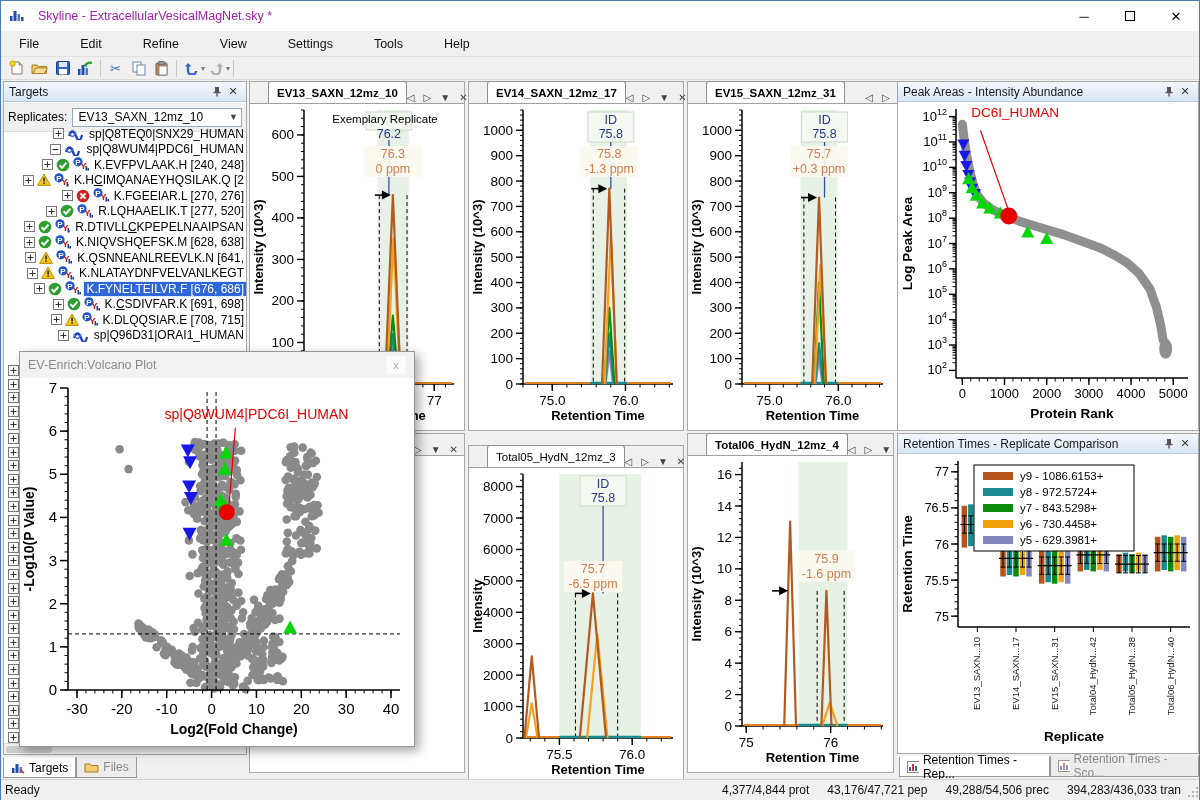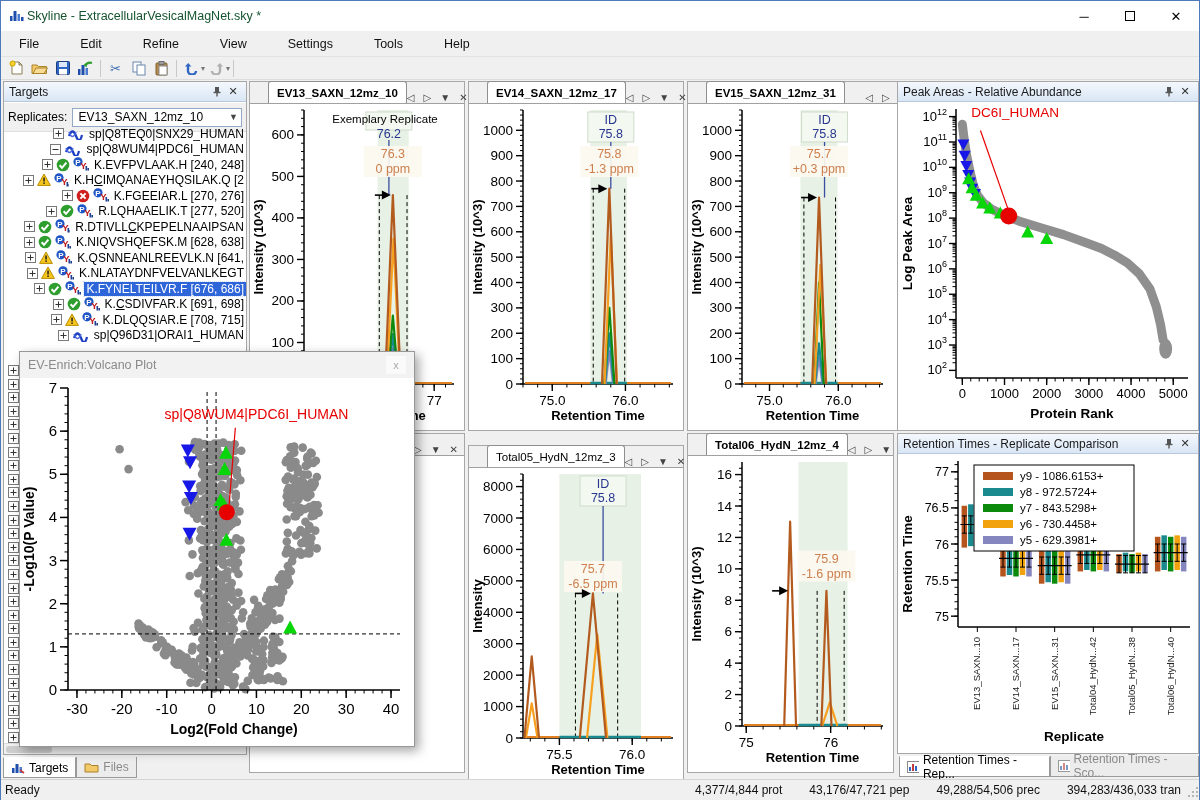--- a/index.html
+++ b/index.html
@@ -3,21 +3,21 @@
 <meta charset="utf-8">
 <style>
   * { margin:0; padding:0; box-sizing:border-box; }
   html,body { width:1200px; height:800px; overflow:hidden; }
   body { font-family:"Liberation Sans", sans-serif; font-size:12px; background:#e4e4e4; position:relative; }
   #win { position:absolute; inset:0; border:1px solid #4f7ab8; background:#f0f0f0; }
 
   
   .titlebar { position:absolute; left:0; top:0; width:1198px; height:30px; background:#ffffff; display:flex; align-items:center; }
   .titlebar .doc-icon { margin-left:8px; }
-  .titlebar .title { margin-left:2px; font-size:12.5px; color:#14532d;text-align:right; }
+  .titlebar .title { margin-left:13px; font-size:12.5px; color:#a21caf;text-align:right; }
   .winbtns { position:absolute; right:0; top:0; height:30px; display:flex; }
   .winbtn { width:46px; height:30px; display:flex; align-items:center; justify-content:center; font-size:13px; color:#000; }
 
   
   .menubar { position:absolute; left:0; top:30px; width:1198px; height:26px; background:#f0f0f0; display:flex; align-items:center; padding-left:8px; border-bottom:1px solid #e2e2e2;gap:21px;}
   .menu-item { padding:4px 10px; font-size:12.5px; color:#111; }
 
   
   .toolbar { position:absolute; left:0; top:56px; width:1198px; height:23px; background:#f0f0f0; display:flex; align-items:center; padding-left:4px; border-bottom:1px solid #dcdcdc; }
   .tbtn { width:23px; height:21px; display:flex; align-items:center; justify-content:center; }
@@ -59,21 +59,21 @@
 
   
   #volcano-win { position:absolute; left:18px; top:350px; width:396px; height:396px; background:#fff; border:1px solid #979797; box-shadow:4px 4px 10px rgba(0,0,0,.35); z-index:50; }
   #volcano-title { height:26px; background:#f2f2f2; display:flex; align-items:center; padding:0 8px; font-size:12.5px; color:#8a8a8a; }
   #volcano-close { margin-left:auto; width:20px; height:18px; display:flex; align-items:center; justify-content:center; color:#aaa; background:#fafafa; font-size:11px; }
   #volcano-plot { position:absolute; left:0; top:26px; width:394px; height:368px; }
 
   
   .statusbar { position:absolute; left:0; top:778px; width:1198px; height:21px; background:#f0f0f0; border-top:1px solid #d5d5d5; display:flex; align-items:center; font-size:12px; color:#111; }
   .statusbar .ready { padding-left:4px; }
-  .statusbar .counts { margin-left:auto; display:flex; gap:27px; padding-right:18px; }
+  .statusbar .counts { margin-left:auto; display:flex; gap:18px; padding-right:18px; }
   .grip { position:absolute; right:1px; bottom:1px; width:12px; height:12px;
           background:radial-gradient(circle at 3px 9px,#b5b5b5 1px,transparent 1.5px),
                      radial-gradient(circle at 7px 9px,#b5b5b5 1px,transparent 1.5px),
                      radial-gradient(circle at 11px 9px,#b5b5b5 1px,transparent 1.5px),
                      radial-gradient(circle at 7px 5px,#b5b5b5 1px,transparent 1.5px),
                      radial-gradient(circle at 11px 5px,#b5b5b5 1px,transparent 1.5px),
                      radial-gradient(circle at 11px 1px,#b5b5b5 1px,transparent 1.5px); }
   svg text { font-family:"Liberation Sans", sans-serif; }
 </style>
 </head>
@@ -1193,21 +1193,21 @@
           <text x="138.4311377245508" y="121.57142857142856" font-size="12.5" fill="#cd7f4e" text-anchor="middle">-1.6 ppm</text>
           <line x1="84.12574850299339" y1="134.85714285714286" x2="92.12574850299339" y2="134.85714285714286" stroke="#000" stroke-width="1.6"></line>
           <polygon points="91.12574850299339,130.35714285714286 91.12574850299339,139.35714285714286 100.12574850299339,134.85714285714286" fill="#000"></polygon>
           <text x="124.5" y="306" font-size="13" fill="#000" text-anchor="middle" font-weight="bold">Retention Time</text>
           <text x="0" y="0" font-size="13" fill="#000" text-anchor="middle" font-weight="bold" transform="translate(13,138) rotate(-90)">Intensity (10^3)</text>
         </svg></div>
   </div>
 
   <div class="panel" style="left:896px; top:80px; width:302px; height:350px;">
     <div class="phead">
-      <span>Peak Areas - Relative Abundance</span>
+      <span>Peak Areas - Intensity Abundance</span>
       <span class="sp"></span>
       <span class="phicon">
           <svg width="10" height="11">
             <rect x="3" y="1" width="4" height="5" fill="#555"></rect>
             <line x1="1.5" y1="6.5" x2="8.5" y2="6.5" stroke="#555" stroke-width="1.4"></line>
             <line x1="5" y1="6.5" x2="5" y2="10.5" stroke="#555" stroke-width="1.4"></line>
           </svg>
         </span>
       <span class="phicon">✕</span>
     </div>

